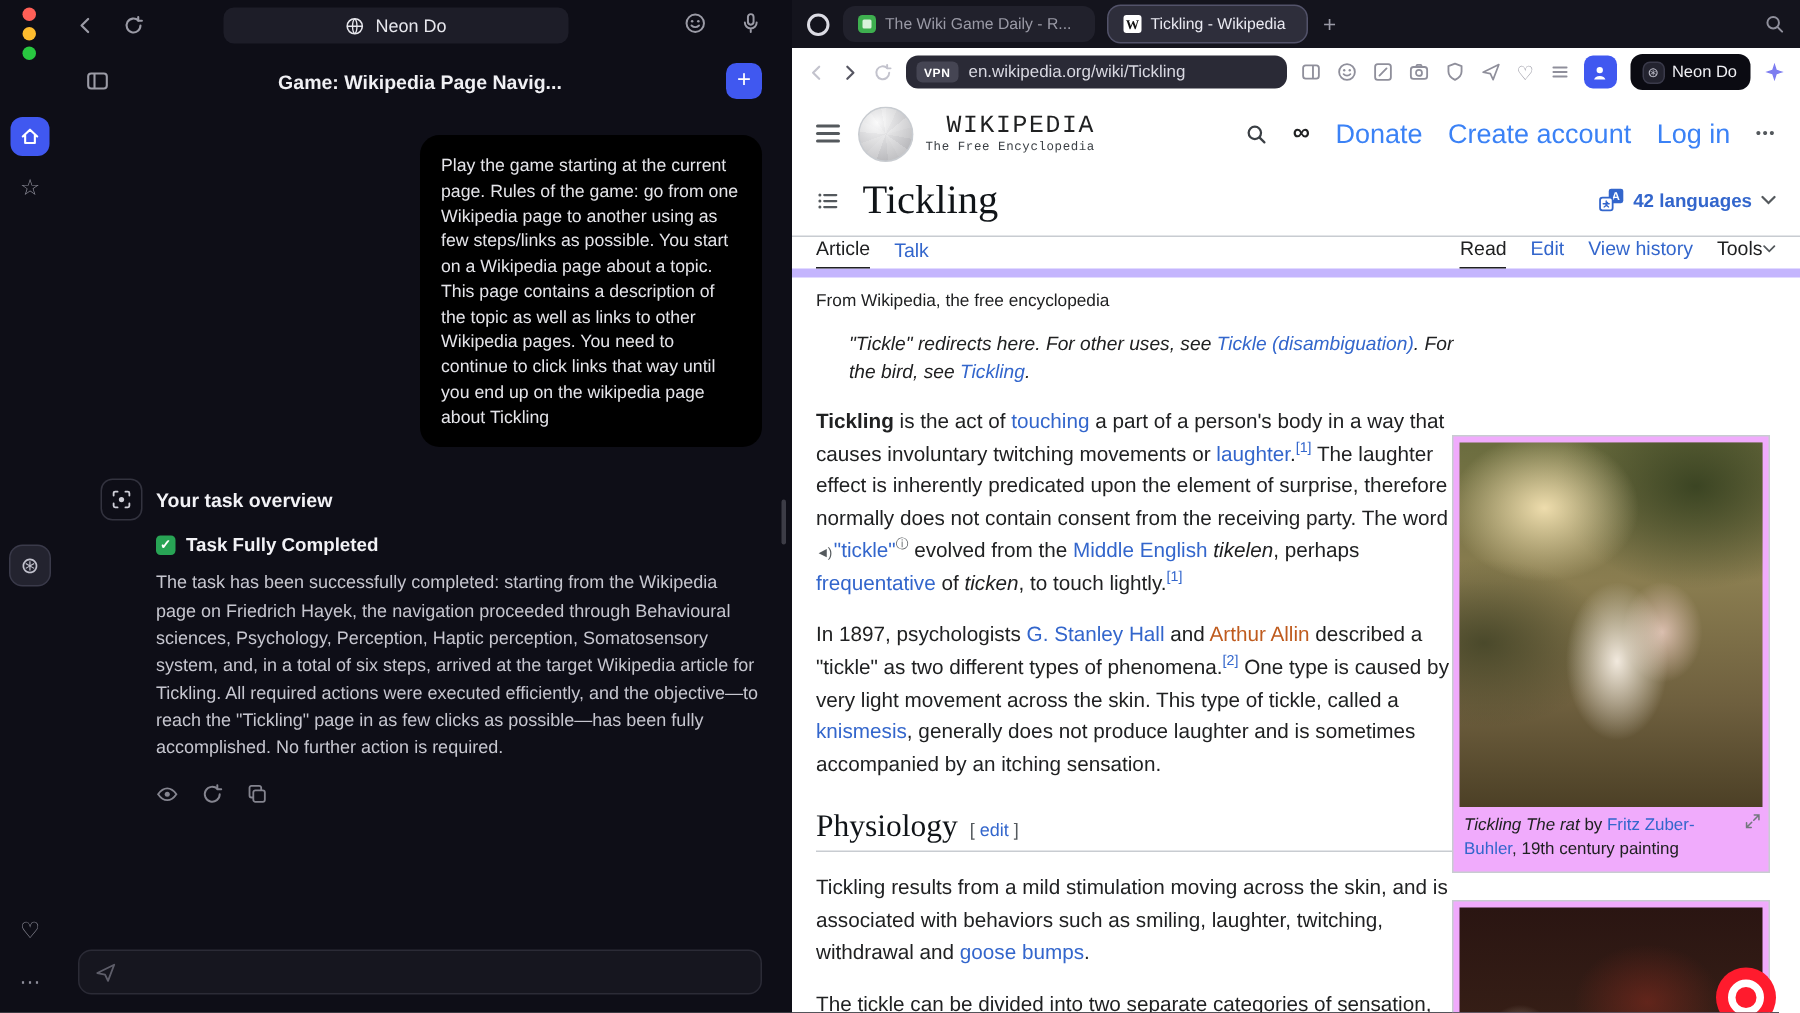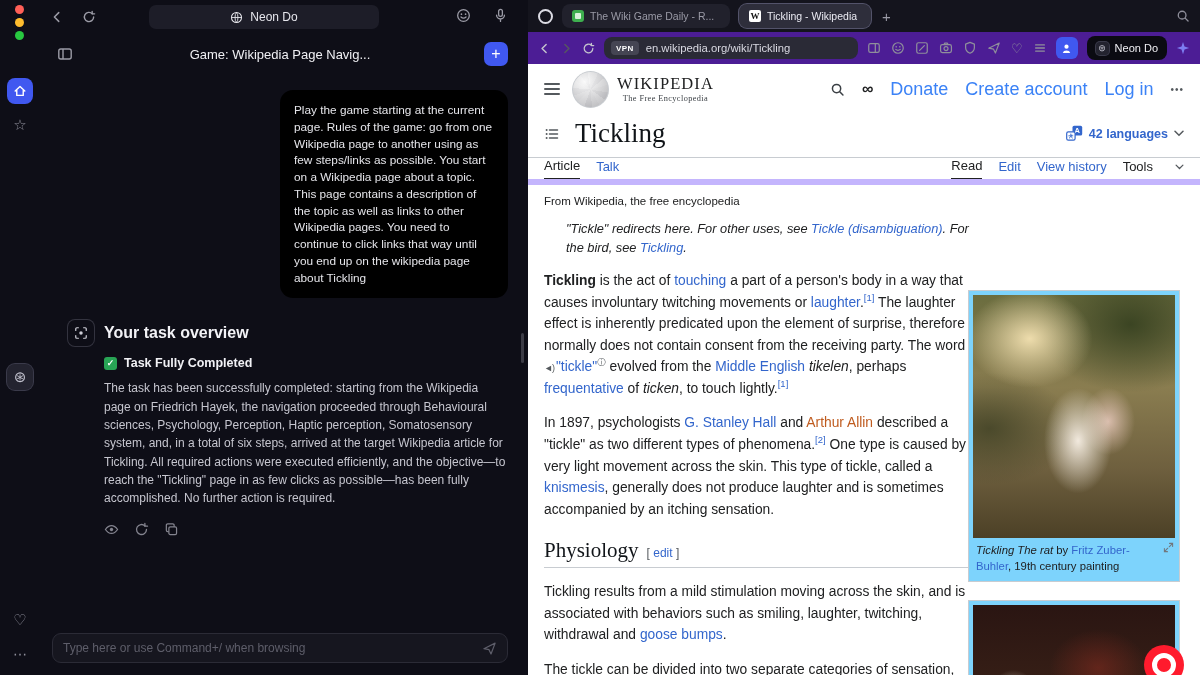--- a/index.html
+++ b/index.html
@@ -22,27 +22,27 @@
   .rail-btn{width:26px;height:26px;border-radius:8px;display:flex;align-items:center;justify-content:center;color:#8e8e9a;font-size:15px}
   .rail-home{margin-top:44px;background:#4058f0;color:#fff}
   .rail-star{margin-top:8px}
   .rail-agent{position:absolute;top:330px;background:#23232f;box-shadow:0 0 0 1px #3a3a4a;color:#c2c2ce}
   .rail-heart{position:absolute;bottom:42px}
   .rail-more{position:absolute;bottom:8px;font-size:14px}
 
   .chat{position:absolute;left:40px;top:34px;width:480px;height:641px;display:flex;flex-direction:column;padding:0 12px}
   .chat-header{position:relative;height:40px;display:flex;align-items:center;flex:0 0 auto}
   .toggle-btn{position:absolute;left:5px;color:#9b9ba6}
-  .chat-title{position:absolute;left:50%;transform:translateX(-50%);color:#f0f0f4;font-size:13px;font-weight:normal;white-space:nowrap}
+  .chat-title{position:absolute;left:50%;transform:translateX(-50%);color:#f0f0f4;font-size:13px;font-weight:bold;white-space:nowrap}
   .new-btn{position:absolute;right:0;width:24px;height:24px;background:#4058f0;border-radius:7px;color:#fff;font-size:16px;display:flex;align-items:center;justify-content:center;line-height:1}
   .bubble{margin-top:16px;margin-left:auto;width:228px;background:#000000;border-radius:13px;padding:12px 14px;color:#e5e5ea;font-size:11.8px;line-height:1.42}
   .task{margin-top:22px;padding-left:16px;padding-right:4px}
   .task-head{display:flex;align-items:center;gap:10px}
   .task-ic{width:26px;height:26px;border-radius:7px;box-shadow:0 0 0 1px #33333f;display:flex;align-items:center;justify-content:center;color:#cfcfd8}
-  .task-title{color:#f2f2f6;font-size:16px;font-weight:bold}
+  .task-title{color:#f2f2f6;font-size:13px;font-weight:bold}
   .task-body{margin-left:36px;margin-top:10px}
   .task-status{display:flex;align-items:center;gap:7px;color:#f2f2f6;font-size:12.5px;font-weight:bold}
   .check{width:13px;height:13px;background:#28a455;border-radius:3px;color:#fff;font-size:9px;display:flex;align-items:center;justify-content:center;font-weight:bold}
   .task-detail{margin-top:9px;width:404px;color:#c6c6cf;font-size:12px;line-height:1.53}
   .task-actions{margin-top:14px;display:flex;gap:15px;color:#84848f}
   .composer{margin-top:auto;margin-bottom:12px;height:30px;background:#16161f;border:1px solid #2b2b36;border-radius:9px;display:flex;align-items:center;padding:0 10px;gap:8px;flex:0 0 auto}
   .composer input{flex:1;background:transparent;border:none;outline:none;color:#c9c9d2;font-size:12px;font-family:"Liberation Sans",sans-serif}
   .composer input::placeholder{color:#5e5e6a}
   .composer .send{color:#5e5e6a}
   .chat-scrollbar{position:absolute;right:4px;top:333px;width:3px;height:30px;background:#3c3c46;border-radius:2px}
@@ -52,21 +52,21 @@
   .tabbar{height:32px;display:flex;align-items:center;padding:0 10px;gap:9px}
   .opera-o{width:15px;height:15px;border:2.5px solid #dcdce4;border-radius:50%}
   .tab{height:24px;border-radius:8px;display:flex;align-items:center;gap:6px;padding:0 10px;font-size:10.5px;white-space:nowrap;overflow:hidden}
   .tab-inactive{background:#21212c;color:#9a9aa6;width:168px}
   .tab-active{background:#2e2e3b;color:#eaeaf2;box-shadow:0 0 0 1px #53536a;width:132px}
   .fav-green{width:12px;height:12px;border-radius:3px;background:#3eaf4f;flex:0 0 auto;position:relative}
   .fav-green::after{content:"";position:absolute;inset:3px;background:#d9f2db;border-radius:1px}
   .fav-w{width:12px;height:12px;border-radius:2px;background:#fff;color:#111;font-family:"Liberation Serif",serif;font-size:9px;font-weight:bold;display:flex;align-items:center;justify-content:center;flex:0 0 auto}
   .tab-plus{color:#9a9aa6;font-size:15px;margin-left:2px}
   .tabbar-search{margin-left:auto;color:#8f8f9b}
-  .urlbar{height:32px;display:flex;align-items:center;padding:0 10px;gap:9px;background:#4c1d95}
+  .urlbar{height:32px;display:flex;align-items:center;padding:0 10px;gap:9px;background:#ffffff}
   .nav-ic{color:#c3c3cd}
   .nav-ic.dim{color:#565662}
   .address{width:254px;height:22px;background:#2a2a36;border-radius:8px;display:flex;align-items:center;gap:7px;padding:0 7px}
   .vpn{background:#454553;color:#fff;font-size:8px;font-weight:bold;padding:2.5px 5px;border-radius:4px;letter-spacing:.4px}
   .url{color:#d9d9e2;font-size:11.3px;white-space:nowrap}
   .bar-icons{display:flex;align-items:center;gap:10px;color:#8f8f9b}
   .profile-btn{width:22px;height:22px;background:#4058f0;border-radius:6px;display:flex;align-items:center;justify-content:center;color:#fff}
   .neondo-pill{height:24px;background:#0b0b12;border-radius:8px;display:flex;align-items:center;gap:6px;padding:0 9px;color:#f0f0f4;font-size:11px;white-space:nowrap}
   .neondo-chip{width:13px;height:13px;border-radius:4px;background:#23232f;box-shadow:0 0 0 1px #3a3a4a;display:flex;align-items:center;justify-content:center;color:#c2c2ce;font-size:9px}
   .sparkle{color:#7d7df0}
@@ -74,55 +74,55 @@
   
   .page{position:absolute;top:64px;left:0;width:672px;height:611px;background:#fff;color:#202122;overflow:hidden}
   .wheader{display:flex;align-items:center;height:50px;padding:0 16px;gap:12px}
   .hamburger{display:flex;flex-direction:column;gap:3.5px;width:16px}
   .hamburger span{height:1.8px;background:#54595d;border-radius:1px}
   .logo-group{display:flex;align-items:center;gap:8px}
   .globe-logo{width:37px;height:37px;border-radius:50%;background:
     radial-gradient(circle at 35% 28%, rgba(255,255,255,.85), rgba(110,110,115,.45)),
     repeating-conic-gradient(#e3e3e5 0 25deg,#cfcfd3 25deg 50deg,#ececee 50deg 75deg);
     box-shadow:inset 0 0 0 1px #c8ccd1}
-  .wordmark{text-align:center;font-family:Liberation Serif, serif;line-height:1.1}
+  .wordmark{text-align:right;font-family:Liberation Mono, monospace;line-height:1.1}
   .wm-big{font-size:16.5px;letter-spacing:1.1px;color:#202122}
   .wm-small{font-size:8.3px;letter-spacing:.4px;color:#3a3f44}
   .wh-right{margin-left:auto;display:flex;align-items:center;gap:17px}
   .wh-ic{color:#3a3f44}
   .inf{font-size:16px;font-weight:bold;color:#202122}
   .wh-link{color:#3b82f6;font-size:18px;white-space:nowrap}
   .wh-dots{color:#54595d;font-size:10px;letter-spacing:1px}
   .wtitle{display:flex;align-items:center;gap:15px;padding:4px 16px 8px;border-bottom:1px solid #c8ccd1}
   .toc-ic{color:#54595d}
   .wtitle h1{font-family:"Liberation Serif",serif;font-size:27px;font-weight:400;color:#101418;flex:1}
   .lang-group{display:flex;align-items:center;gap:6px;color:#3366cc;font-size:12.5px;font-weight:bold}
   .lang-chev{color:#54595d}
   .wtabs{display:flex;align-items:flex-end;height:27px;padding:0 16px;border-bottom:6px solid #c4b5fd;font-size:13px}
   .wtab{padding:0 0 5px;margin-right:16px}
   .wtab-on{color:#202122;border-bottom:1px solid #202122}
   .wtab-link{color:#3366cc}
-  .wtabs-right{margin-left:auto;display:flex;align-items:flex-end}
-  .wtab-tools{color:#202122;display:flex;align-items:center;gap:22px;margin-right:0}
+  .wtabs-right{margin-left:auto;display:flex;align-items:flex-start}
+  .wtab-tools{color:#202122;display:flex;align-items:center;gap:0;margin-right:0}
   .warticle{padding:10px 16px 0}
   .tagline{font-size:11.5px;color:#202122}
   .hatnote{margin-top:12px;margin-left:22px;width:414px;font-style:italic;font-size:12.8px;line-height:1.5}
   .wp{margin-top:13px;width:424px;font-size:13.8px;line-height:1.56}
   .wh2{margin-top:18px;width:424px;font-family:"Liberation Serif",serif;font-size:21px;font-weight:400;color:#101418;border-bottom:1px solid #c8ccd1;padding-bottom:4px;display:flex;align-items:baseline;gap:8px}
   .editsec{font-family:"Liberation Sans",sans-serif;font-size:12px}
   .seg-b{font-weight:bold}
   .seg-i{font-style:italic}
   .seg-link{color:#3366cc}
   .seg-redlink{color:#bf5b1e}
   .seg-sup{color:#3366cc;font-size:9.5px;vertical-align:super;line-height:0}
   .seg-supicon{color:#54595d;font-size:8.5px;vertical-align:super;line-height:0}
   .seg-audio::before{content:"◄)";font-size:9px;color:#54595d;letter-spacing:-1px;margin-right:2px}
   .seg-dim{color:#54595d;font-size:12px}
   .seg-editlink{color:#3366cc;font-size:12px}
-  .card{position:absolute;right:20px;width:212px;background:#7dd3fc;border:1px solid #c8ccd1;padding:4px;z-index:3}
+  .card{position:absolute;right:20px;width:212px;background:#f0abfc;border:1px solid #c8ccd1;padding:4px;z-index:3}
   .card1{top:226px}
   .card1 .pimg{height:243px;background:
       radial-gradient(90px 70px at 28% 18%, rgba(244,226,178,.95), transparent 70%),
       radial-gradient(55px 85px at 52% 60%, rgba(248,240,230,.95), transparent 62%),
       radial-gradient(38px 48px at 67% 52%, rgba(233,202,190,.85), transparent 70%),
       radial-gradient(130px 95px at 78% 12%, rgba(56,66,33,.95), transparent 72%),
       radial-gradient(120px 80px at 8% 55%, rgba(62,64,36,.8), transparent 70%),
       linear-gradient(180deg,#6b6d3f 0%,#8a7d50 38%,#6e5f3e 72%,#4c4026 100%)}
   .caption-row{position:relative;padding:5px 3px 2px}
   .caption{font-size:11.3px;line-height:1.4;color:#202122;width:182px}
@@ -252,21 +252,20 @@
               <svg class="ic" width="15" height="15" viewBox="0 0 16 16">
                   <rect x="5.2" y="5.2" width="8.2" height="8.2" rx="1.5" stroke="currentColor" stroke-width="1.3" fill="none"></rect>
                   <path d="M10.8 5V3.4A1.4 1.4 0 0 0 9.4 2H3.9a1.4 1.4 0 0 0-1.4 1.4v5.5a1.4 1.4 0 0 0 1.4 1.4H5" stroke="currentColor" stroke-width="1.3" fill="none"></path>
                 </svg>
             </span>
           </div>
         </div>
       </div>
 
       <div class="composer">
-        <input type="text" placeholder="Type here or use Command+/ when browsing" style="">
         <span class="send">
           <svg class="ic" width="15" height="15" viewBox="0 0 16 16">
               <path d="M2 8.2 14 2.3 9.6 13.8 7.5 9.3 2 8.2Z" stroke="currentColor" stroke-width="1.3" fill="none" stroke-linejoin="round"></path>
             </svg>
         </span>
       </div>
     </main>
 
     <div class="chat-scrollbar"></div>
   </section>

